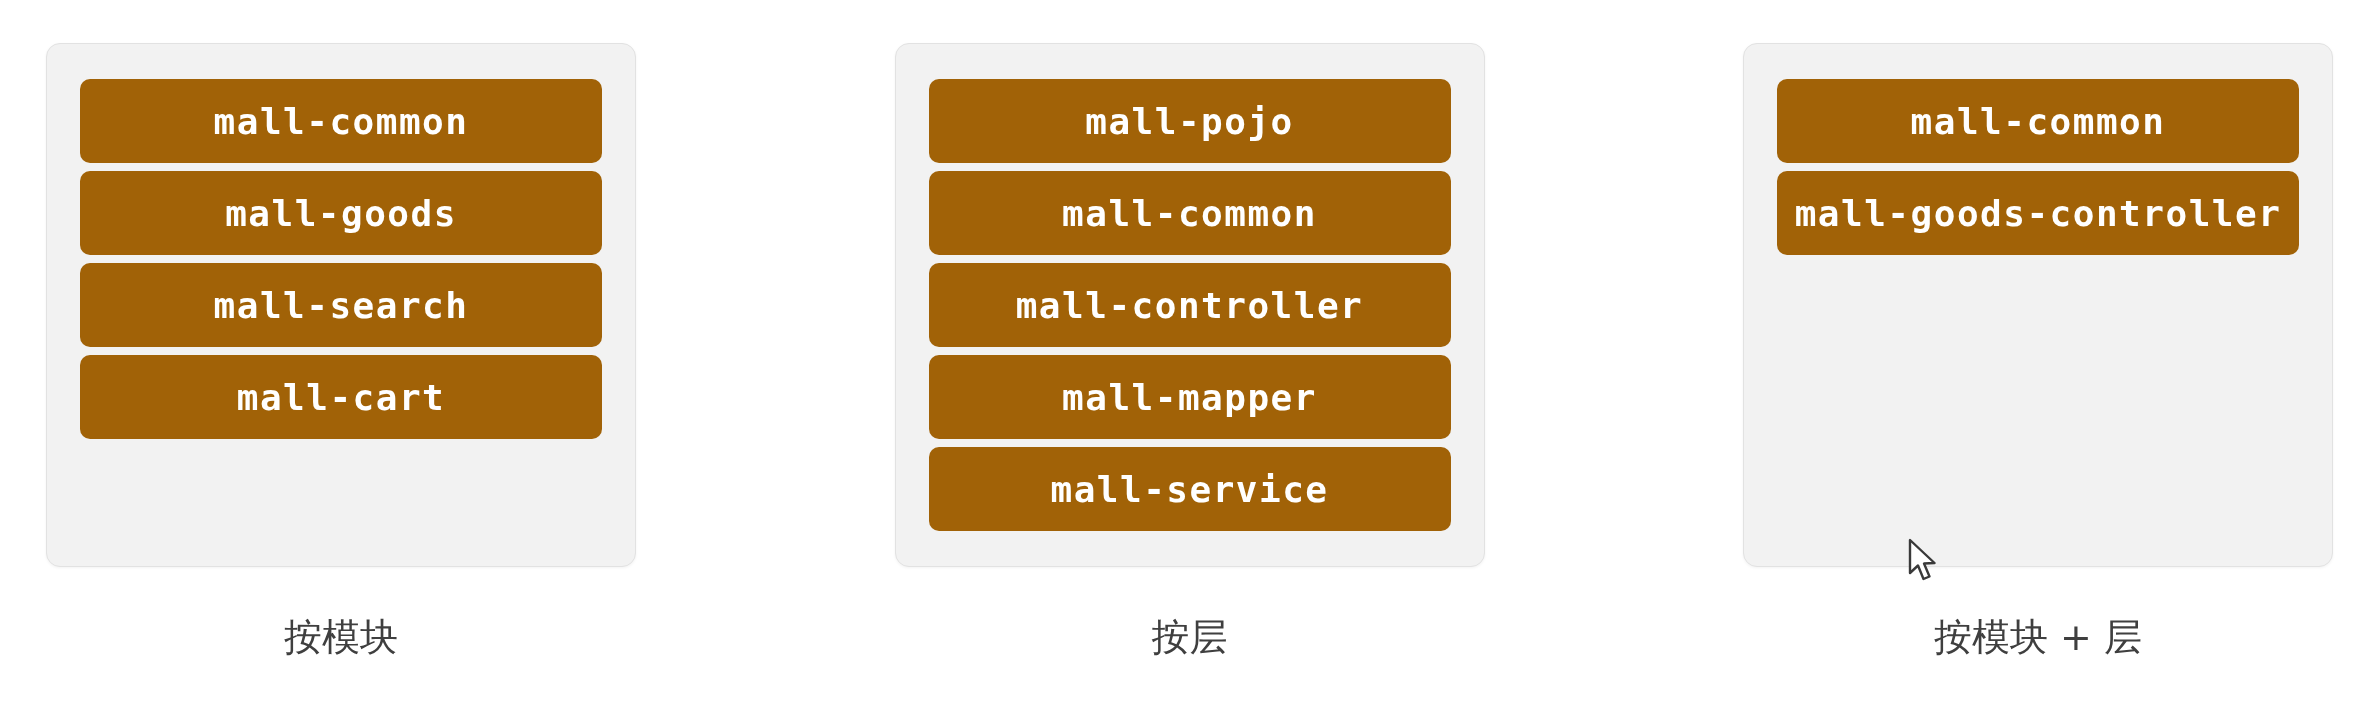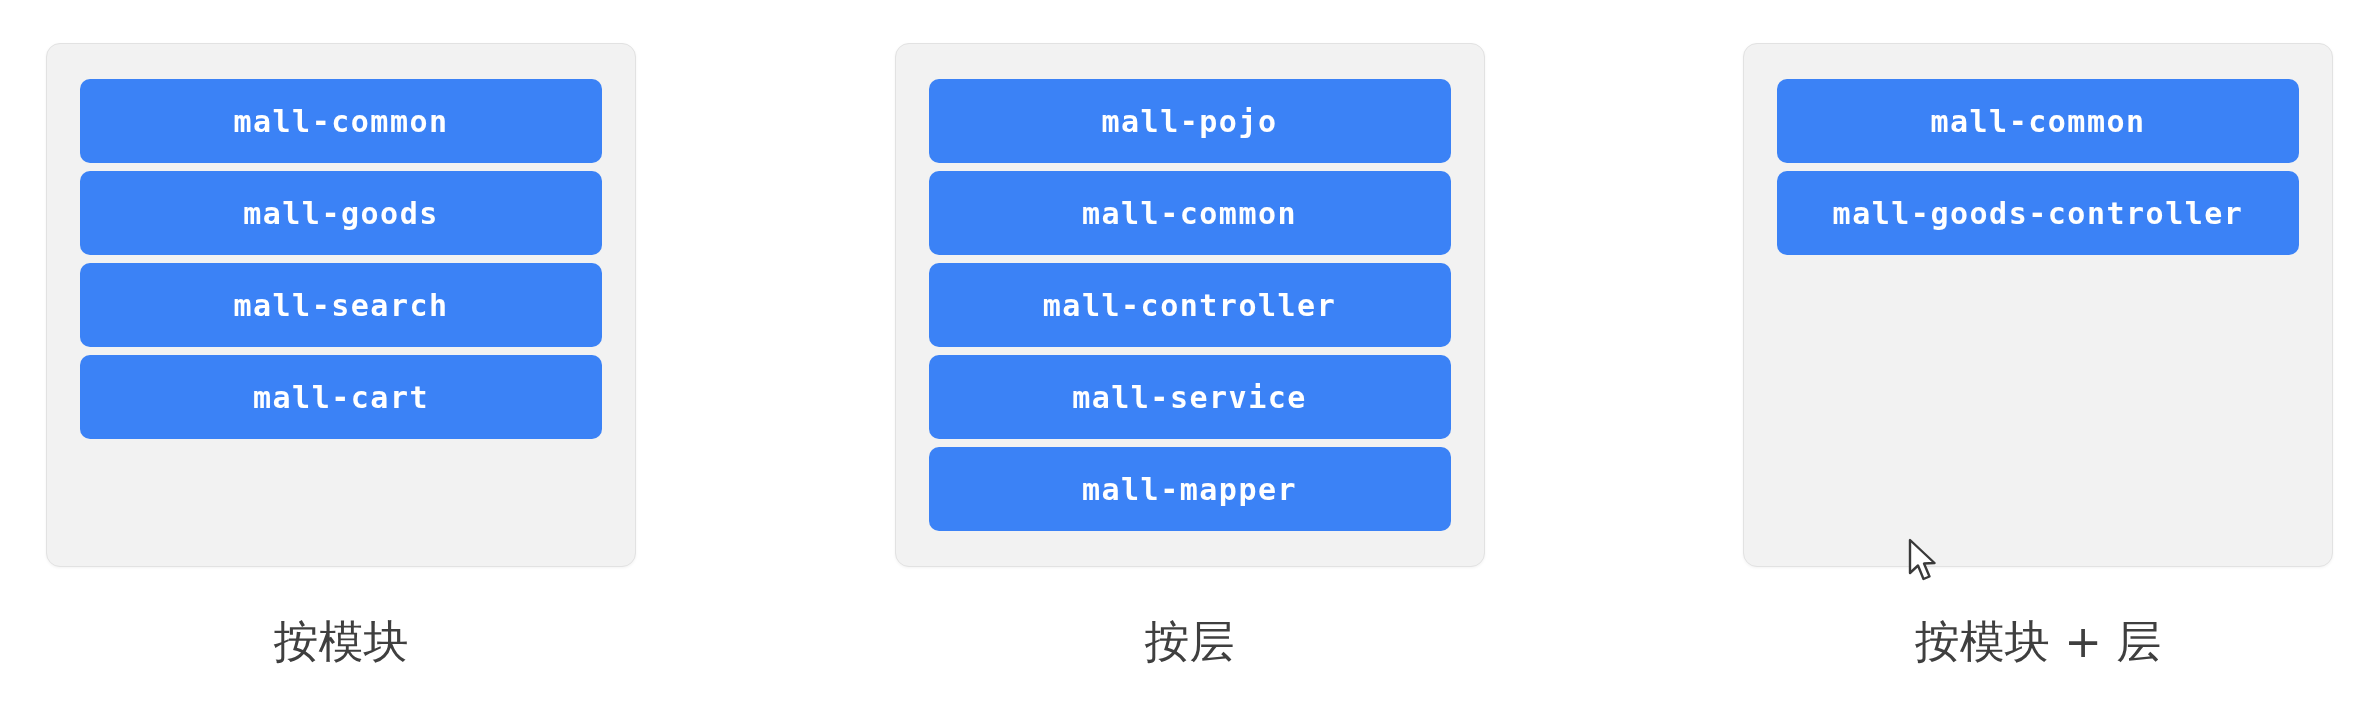--- a/index.html
+++ b/index.html
@@ -37,35 +37,35 @@
     border-radius: 14px;
     box-shadow: 0 1px 3px rgba(0,0,0,0.05);
     padding: 35px 33px;
     display: flex;
     flex-direction: column;
     gap: 8px;
   }
   .bar {
     flex: 0 0 84px;
     height: 84px;
-    background: #3b82f6;
+    background: #a16207;
     border-radius: 10px;
     display: flex;
     align-items: center;
     justify-content: center;
     color: #ffffff;
     font-family: "DejaVu Sans Mono", "Liberation Mono", monospace;
     font-weight: bold;
-    font-size: 30px;
+    font-size: 36px;
     letter-spacing: 1.5px;
     white-space: nowrap;
   }
   .caption {
     margin-top: 50px;
-    font-size: 45px;
+    font-size: 38px;
     line-height: 1.1;
     color: #3f3f3f;
     text-align: center;
     white-space: nowrap;
   }
   .cursor {
     position: absolute;
     left: 1906px;
     top: 538px;
     width: 34px;
@@ -86,22 +86,22 @@
       <div class="bar">mall-cart</div>
     </div>
     <div class="caption">按模块</div>
   </section>
 
   <section class="group">
     <div class="card">
       <div class="bar">mall-pojo</div>
       <div class="bar">mall-common</div>
       <div class="bar">mall-controller</div>
+      <div class="bar">mall-mapper</div>
       <div class="bar">mall-service</div>
-      <div class="bar">mall-mapper</div>
     </div>
     <div class="caption">按层</div>
   </section>
 
   <section class="group">
     <div class="card">
       <div class="bar">mall-common</div>
       <div class="bar">mall-goods-controller</div>
     </div>
     <div class="caption">按模块 + 层</div>

